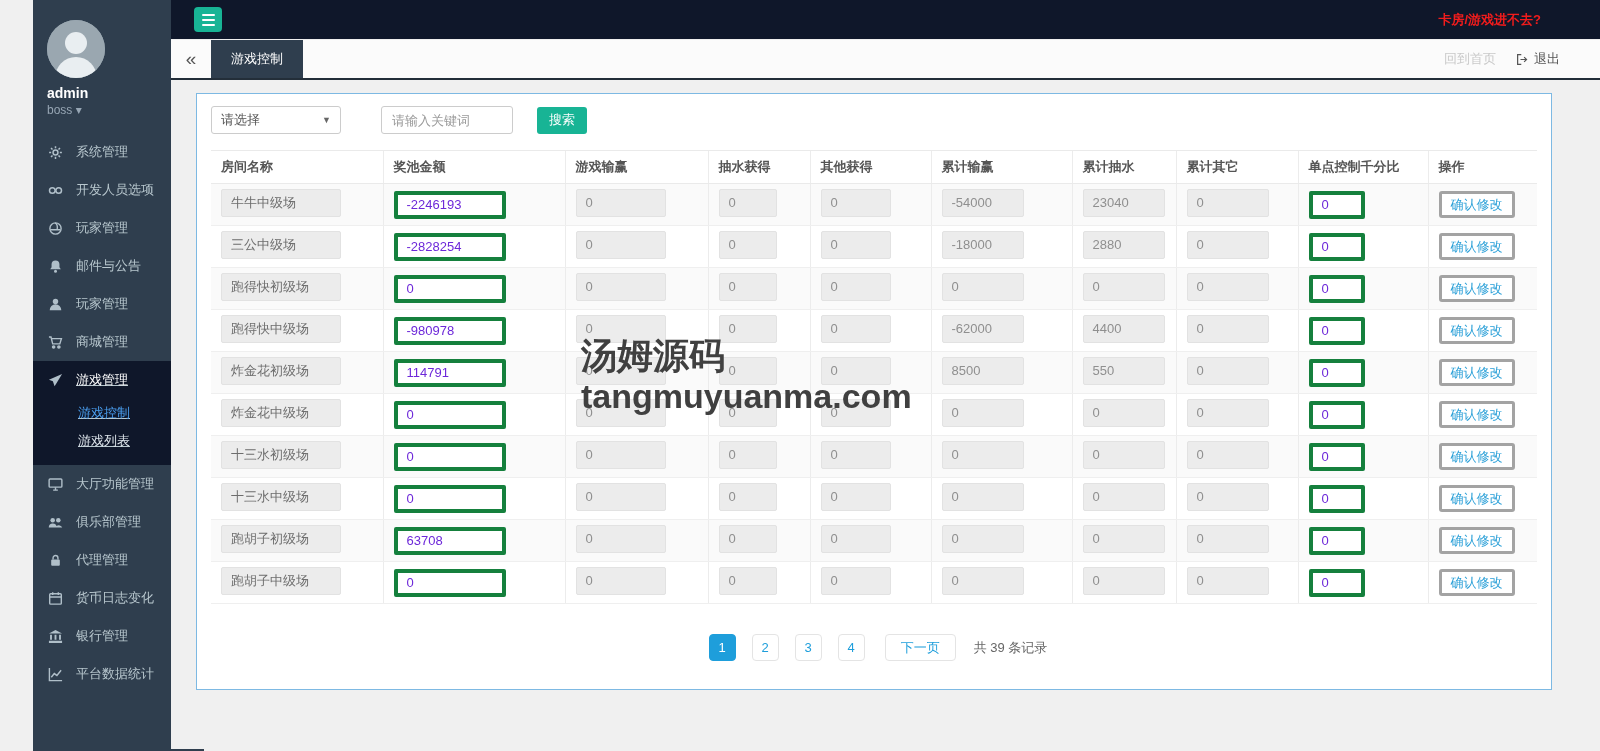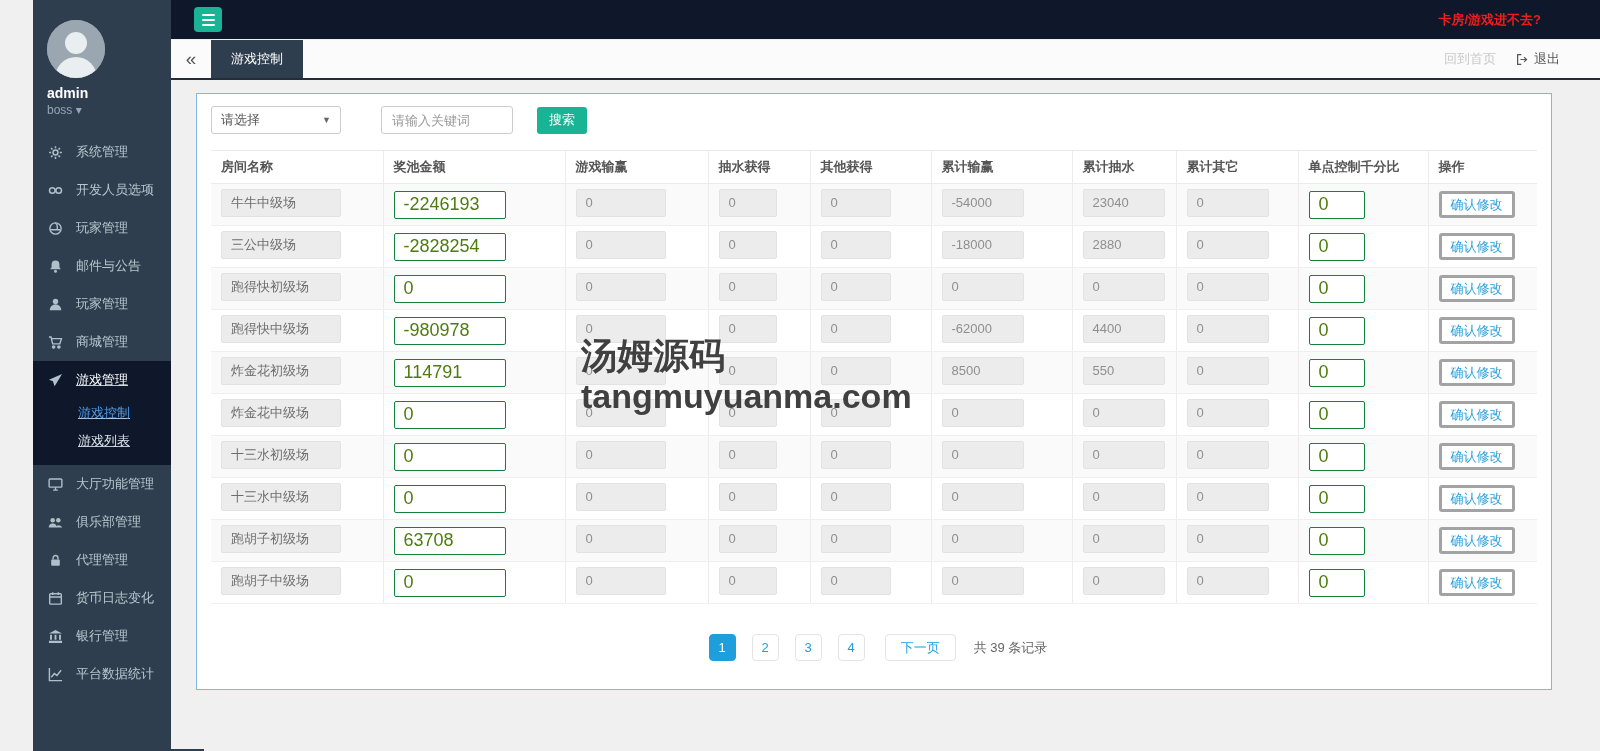--- a/index.html
+++ b/index.html
@@ -52,21 +52,21 @@
   .kw-input::placeholder { color:#9a9a9a; }
   .search-btn { margin-left:24px; height:27px; padding:0 12px; background:#18b495; border:none; border-radius:3px; color:#fff; font-size:13px; cursor:pointer; }
 
   
   table { width:1326px; margin-top:16px; border-collapse:collapse; table-layout:fixed; }
   th { height:33px; padding:0 10px; text-align:left; font-size:13px; font-weight:bold; color:#555; border-top:1px solid #eaeaea; border-bottom:1px solid #eaeaea; }
   td { height:42px; padding:0 10px; font-size:13px; border-bottom:1px solid #efefef; }
   th + th, td + td { border-left:1px solid #ececec; }
   tbody tr:nth-child(odd) { background:#fafafa; }
   .ro { display:inline-block; height:28px; line-height:26px; background:#ececec; border:1px solid #e2e2e2; border-radius:2px; padding:0 9px; color:#8f8f8f; font-size:13px; overflow:hidden; white-space:nowrap; }
-  .inp { height:28px; border:1px solid #15803d; border-radius:2px; padding:0 9px; color:#4d7c0f; font-size:18px; }
+  .inp { height:28px; border:4px solid #15803d; border-radius:2px; padding:0 9px; color:#6d28d9; font-size:13px; }
   .w-room{width:120px; color:#6d6d6d;} .w-jackpot{width:112px;} .w-win{width:90px;} .w-pump{width:58px;}
   .w-other{width:70px;} .w-cum{width:82px;} .w-percent{width:56px;}
   .btn-confirm { height:27px; padding:0 9px; background:#fff; border:3px solid #a3a3a3; border-radius:3px; color:#2ba0d8; font-size:13px; cursor:pointer; }
 
   
   .pagination { margin-top:30px; display:flex; justify-content:center; align-items:center; }
   .page { min-width:27px; height:27px; line-height:25px; text-align:center; border:1px solid #e4e4e4; background:#fff; color:#1e9edb; font-size:13px; border-radius:4px; margin:0 8px; padding:0 7px; cursor:pointer; }
   .page.active { background:#1e9edb; border-color:#1e9edb; color:#fff; }
   .page.next { padding:0 15px; margin-left:12px; }
   .total { color:#666; font-size:13px; margin-left:10px; }

